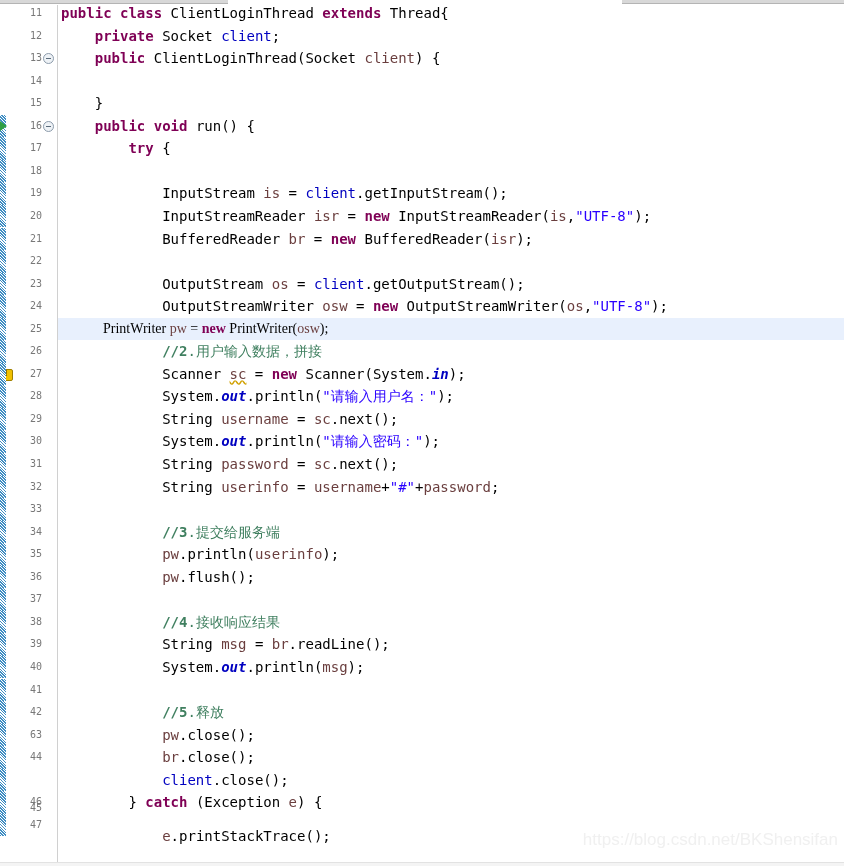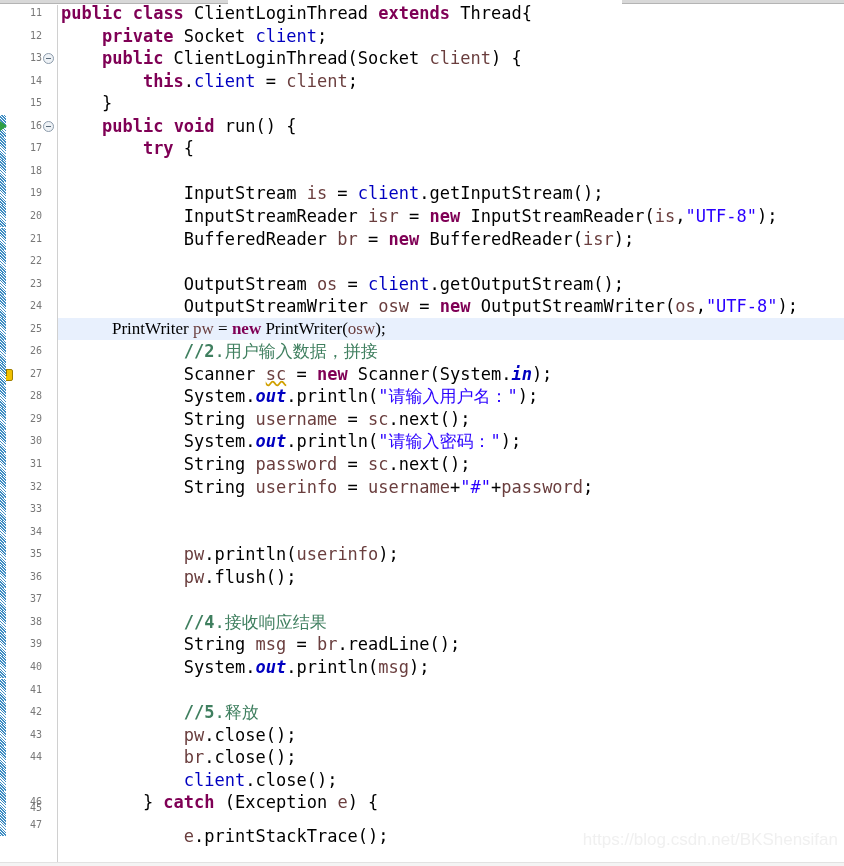--- a/index.html
+++ b/index.html
@@ -145,21 +145,21 @@
     height: 861px;
     overflow: hidden;
   }
   .code-line {
     position: absolute;
     left: 0;
     width: 786px;
     height: 22.55px;
     line-height: 22.55px;
     font-family: "DejaVu Sans Mono", "Liberation Mono", monospace;
-    font-size: 17px;
+    font-size: 14px;
     color: #000000;
     white-space: pre;
   }
   .code-line.current {
     background: #e8f0fd;
   }
   .code-text { padding-left: 3px; }
 
   
   .t-kw      { color: #7f0055; font-weight: bold; }
@@ -269,57 +269,57 @@
       <div class="lineno" style="top: 493.1px;">33</div>
       <div class="lineno" style="top: 515.65px;">34</div>
       <div class="lineno" style="top: 538.2px;">35</div>
       <div class="lineno" style="top: 560.75px;">36</div>
       <div class="lineno" style="top: 583.3px;">37</div>
       <div class="lineno" style="top: 605.85px;">38</div>
       <div class="lineno" style="top: 628.4px;">39</div>
       <div class="lineno" style="top: 650.95px;">40</div>
       <div class="lineno" style="top: 673.5px;">41</div>
       <div class="lineno" style="top: 696.05px;">42</div>
-      <div class="lineno" style="top: 718.6px;">43</div>
+      <div class="lineno" style="top: 718.6px;">63</div>
       <div class="lineno" style="top: 741.15px;">44</div>
       <div class="lineno" style="top: 763.7px; margin-top: 28px;">45</div>
       <div class="lineno" style="top: 786.25px;">46</div>
       <div class="lineno" style="top: 808.8px;">47</div>
     </div>
 
   <div id="folding">
       <div class="fold-marker" style="top: 48.1px;"></div>
       <div class="fold-marker" style="top: 115.75px;"></div>
     </div>
 
   <div id="gutter-sep"></div>
 
   <div id="code-surface">
       <div class="code-line" style="top: -3px;"><span class="code-text"><span class="t-kw">public</span><span class="t-plain"> </span><span class="t-kw">class</span><span class="t-plain"> ClientLoginThread </span><span class="t-kw">extends</span><span class="t-plain"> Thread{</span></span></div>
       <div class="code-line" style="top: 19.55px;"><span class="code-text"><span class="t-plain">    </span><span class="t-kw">private</span><span class="t-plain"> Socket </span><span class="t-field">client</span><span class="t-plain">;</span></span></div>
       <div class="code-line" style="top: 42.1px;"><span class="code-text"><span class="t-plain">    </span><span class="t-kw">public</span><span class="t-plain"> ClientLoginThread(Socket </span><span class="t-local">client</span><span class="t-plain">) {</span></span></div>
-      <div class="code-line" style="top: 64.65px;"><span class="code-text"><span class="t-plain">        </span><span class="t-kw">this</span><span class="t-plain">.</span><span class="t-field">client</span><span class="t-plain"> = </span><span class="t-local">client</span><span class="t-plain">;</span></span></div>
       <div class="code-line" style="top: 87.2px;"><span class="code-text"><span class="t-plain">    }</span></span></div>
       <div class="code-line" style="top: 109.75px;"><span class="code-text"><span class="t-plain">    </span><span class="t-kw">public</span><span class="t-plain"> </span><span class="t-kw">void</span><span class="t-plain"> run() {</span></span></div>
       <div class="code-line" style="top: 132.3px;"><span class="code-text"><span class="t-plain">        </span><span class="t-kw">try</span><span class="t-plain"> {</span></span></div>
       <div class="code-line" style="top: 177.4px;"><span class="code-text"><span class="t-plain">            InputStream </span><span class="t-local">is</span><span class="t-plain"> = </span><span class="t-field">client</span><span class="t-plain">.getInputStream();</span></span></div>
       <div class="code-line" style="top: 199.95px;"><span class="code-text"><span class="t-plain">            InputStreamReader </span><span class="t-local">isr</span><span class="t-plain"> = </span><span class="t-kw">new</span><span class="t-plain"> InputStreamReader(</span><span class="t-local">is</span><span class="t-plain">,</span><span class="t-str">"UTF-8"</span><span class="t-plain">);</span></span></div>
       <div class="code-line" style="top: 222.5px;"><span class="code-text"><span class="t-plain">            BufferedReader </span><span class="t-local">br</span><span class="t-plain"> = </span><span class="t-kw">new</span><span class="t-plain"> BufferedReader(</span><span class="t-local">isr</span><span class="t-plain">);</span></span></div>
       <div class="code-line" style="top: 245.05px;"><span class="code-text"><span class="t-plain"></span></span></div>
       <div class="code-line" style="top: 267.6px;"><span class="code-text"><span class="t-plain">            OutputStream </span><span class="t-local">os</span><span class="t-plain"> = </span><span class="t-field">client</span><span class="t-plain">.getOutputStream();</span></span></div>
       <div class="code-line" style="top: 290.15px;"><span class="code-text"><span class="t-plain">            OutputStreamWriter </span><span class="t-local">osw</span><span class="t-plain"> = </span><span class="t-kw">new</span><span class="t-plain"> OutputStreamWriter(</span><span class="t-local">os</span><span class="t-plain">,</span><span class="t-str">"UTF-8"</span><span class="t-plain">);</span></span></div>
       <div class="code-line current" style="top: 312.7px; font-family: Liberation Serif, serif;"><span class="code-text"><span class="t-plain">            PrintWriter </span><span class="t-local">pw</span><span class="t-plain"> = </span><span class="t-kw">new</span><span class="t-plain"> PrintWriter(</span><span class="t-local">osw</span><span class="t-plain">);</span></span></div>
       <div class="code-line" style="top: 335.25px;"><span class="code-text"><span class="t-plain">            </span><span class="t-cmt-num">//2</span><span class="t-cmt">.用户输入数据，拼接</span></span></div>
       <div class="code-line" style="top: 357.8px;"><span class="code-text"><span class="t-plain">            Scanner </span><span class="t-local t-warn">sc</span><span class="t-plain"> = </span><span class="t-kw">new</span><span class="t-plain"> Scanner(System.</span><span class="t-static">in</span><span class="t-plain">);</span></span></div>
       <div class="code-line" style="top: 380.35px;"><span class="code-text"><span class="t-plain">            System.</span><span class="t-static">out</span><span class="t-plain">.println(</span><span class="t-str">"请输入用户名："</span><span class="t-plain">);</span></span></div>
       <div class="code-line" style="top: 402.9px;"><span class="code-text"><span class="t-plain">            String </span><span class="t-local">username</span><span class="t-plain"> = </span><span class="t-local">sc</span><span class="t-plain">.next();</span></span></div>
       <div class="code-line" style="top: 425.45px;"><span class="code-text"><span class="t-plain">            System.</span><span class="t-static">out</span><span class="t-plain">.println(</span><span class="t-str">"请输入密码："</span><span class="t-plain">);</span></span></div>
       <div class="code-line" style="top: 448px;"><span class="code-text"><span class="t-plain">            String </span><span class="t-local">password</span><span class="t-plain"> = </span><span class="t-local">sc</span><span class="t-plain">.next();</span></span></div>
       <div class="code-line" style="top: 470.55px;"><span class="code-text"><span class="t-plain">            String </span><span class="t-local">userinfo</span><span class="t-plain"> = </span><span class="t-local">username</span><span class="t-plain">+</span><span class="t-str">"#"</span><span class="t-plain">+</span><span class="t-local">password</span><span class="t-plain">;</span></span></div>
       <div class="code-line" style="top: 493.1px;"><span class="code-text"><span class="t-plain"></span></span></div>
+      <div class="code-line" style="top: 515.65px;"><span class="code-text"><span class="t-plain">            </span><span class="t-cmt-num">//3</span><span class="t-cmt">.提交给服务端</span></span></div>
       <div class="code-line" style="top: 538.2px;"><span class="code-text"><span class="t-plain">            </span><span class="t-local">pw</span><span class="t-plain">.println(</span><span class="t-local">userinfo</span><span class="t-plain">);</span></span></div>
       <div class="code-line" style="top: 560.75px;"><span class="code-text"><span class="t-plain">            </span><span class="t-local">pw</span><span class="t-plain">.flush();</span></span></div>
       <div class="code-line" style="top: 583.3px;"><span class="code-text"><span class="t-plain"></span></span></div>
       <div class="code-line" style="top: 605.85px;"><span class="code-text"><span class="t-plain">            </span><span class="t-cmt-num">//4</span><span class="t-cmt">.接收响应结果</span></span></div>
       <div class="code-line" style="top: 628.4px;"><span class="code-text"><span class="t-plain">            String </span><span class="t-local">msg</span><span class="t-plain"> = </span><span class="t-local">br</span><span class="t-plain">.readLine();</span></span></div>
       <div class="code-line" style="top: 650.95px;"><span class="code-text"><span class="t-plain">            System.</span><span class="t-static">out</span><span class="t-plain">.println(</span><span class="t-local">msg</span><span class="t-plain">);</span></span></div>
       <div class="code-line" style="top: 673.5px;"><span class="code-text"><span class="t-plain"></span></span></div>
       <div class="code-line" style="top: 696.05px;"><span class="code-text"><span class="t-plain">            </span><span class="t-cmt-num">//5</span><span class="t-cmt">.释放</span></span></div>
       <div class="code-line" style="top: 718.6px;"><span class="code-text"><span class="t-plain">            </span><span class="t-local">pw</span><span class="t-plain">.close();</span></span></div>
       <div class="code-line" style="top: 741.15px;"><span class="code-text"><span class="t-plain">            </span><span class="t-local">br</span><span class="t-plain">.close();</span></span></div>

